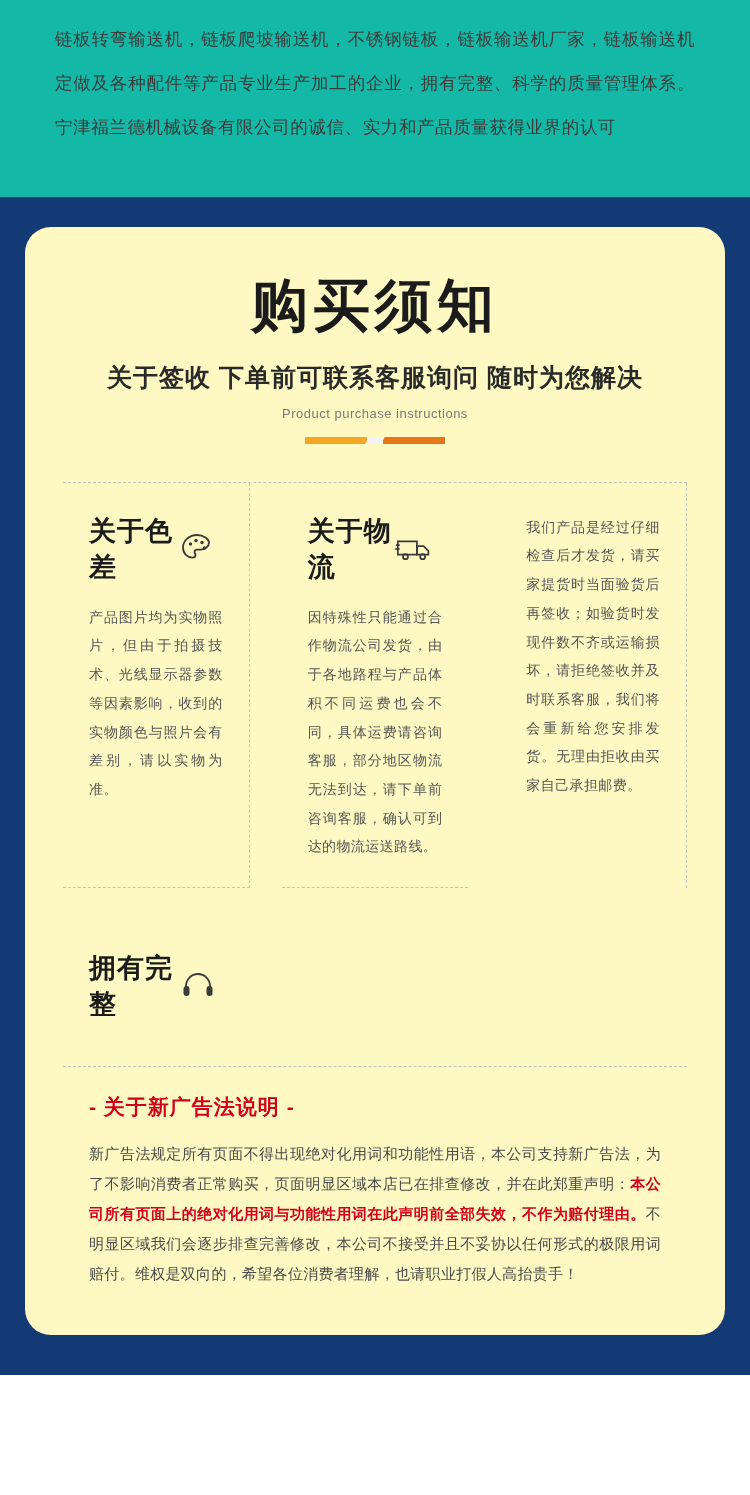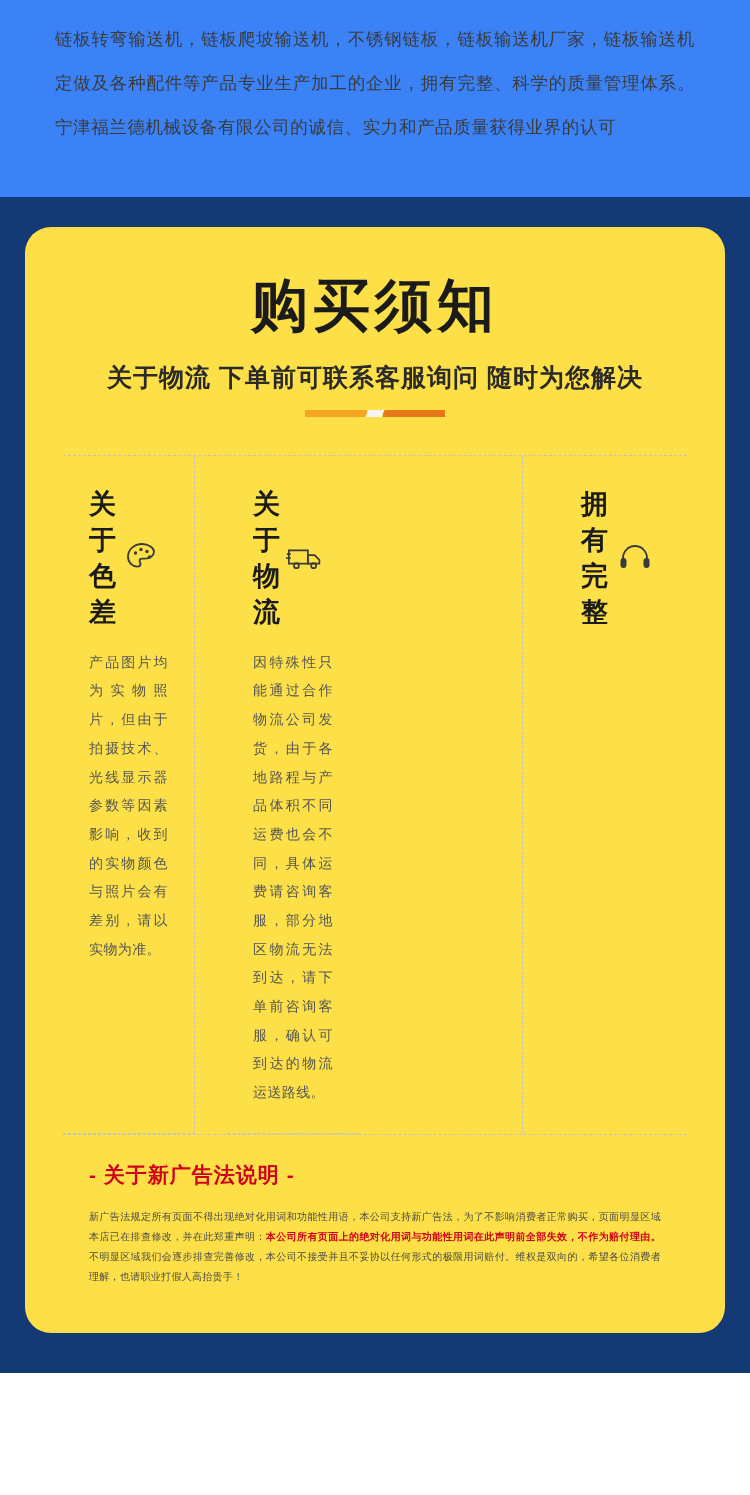--- a/index.html
+++ b/index.html
@@ -13,21 +13,21 @@
     color: #333;
   }
   .page {
     width: 750px;
     position: relative;
     overflow: hidden;
   }
 
   
   .intro {
-    background: #3b82f6;
+    background: #14b8a6;
     padding: 18px 55px 40px 55px;
     box-sizing: border-box;
   }
   .intro p {
     margin: 0 0 8px 0;
     font-size: 17.5px;
     line-height: 2.5;
     color: #3b3b3b;
     letter-spacing: 0.6px;
     text-align: justify;
@@ -36,21 +36,21 @@
     text-indent: 2.2em;
   }
 
   
   .navy {
     background: #133a75;
     padding: 30px 25px 40px 25px;
     box-sizing: border-box;
   }
   .card {
-    background: #fde047;
+    background: #fef9c3;
     border-radius: 26px;
     padding: 46px 0 36px 0;
     box-sizing: border-box;
   }
 
   
   .head-title {
     text-align: center;
     font-size: 57px;
     font-weight: bold;
@@ -91,21 +91,21 @@
     background: #f4f4f4;
     transform: skewX(-25deg);
   }
   .rule-r { background: #e8771a; }
 
   
   .grid {
     margin: 38px 38px 0 38px;
     border-top: 1px dashed #c2c2c2;
     display: grid;
-    grid-template-columns: 1fr 1fr 1fr 1fr;
+    grid-template-columns: 1fr 1fr 1fr;
     gap: 32px;
   }
   .cell {
     padding: 30px 26px 26px 26px;
     box-sizing: border-box;
     position: relative;
   }
   .cell.left {
     border-right: 1px dashed #c2c2c2;
   }
@@ -149,21 +149,21 @@
   }
   .legal-title {
     text-align: left;
     color: #d0021b;
     font-size: 21px;
     font-weight: bold;
     letter-spacing: 1px;
     margin-bottom: 18px;
   }
   .legal-body {
-    font-size: 10px;
+    font-size: 15px;
     line-height: 2.0;
     color: #4a4a4a;
     letter-spacing: 0.3px;
     text-align: justify;
   }
   .legal-body .hl {
     color: #d0021b;
     font-weight: bold;
   }
 </style>
@@ -173,21 +173,22 @@
 <div class="page">
 
   <section class="intro">
     <p>链板转弯输送机，链板爬坡输送机，不锈钢链板，链板输送机厂家，链板输送机定做及各种配件等产品专业生产加工的企业，拥有完整、科学的质量管理体系。宁津福兰德机械设备有限公司的诚信、实力和产品质量获得业界的认可</p>
   </section>
 
   <section class="navy">
     <div class="card">
 
       <h1 class="head-title">购买须知</h1>
-      <div class="head-sub">关于物流 下单前可联系客服询问 随时为您解决</div>
+      <div class="head-sub">关于签收 下单前可联系客服询问 随时为您解决</div>
+      <div class="head-en">Product purchase instructions</div>
 
       <div class="rule-wrap">
         <span class="rule-l"></span>
         <span class="rule-mid"></span>
         <span class="rule-r"></span>
       </div>
 
       <div class="grid">
 
         <div class="cell left top">
@@ -216,20 +217,21 @@
                 <circle cx="12" cy="28" r="2.6"></circle>
                 <circle cx="30" cy="28" r="2.6"></circle>
                 <path d="M6 16h-4M6 20h-5"></path>
               </svg>
             </div>
           </div>
           <div class="cell-body">因特殊性只能通过合作物流公司发货，由于各地路程与产品体积不同运费也会不同，具体运费请咨询客服，部分地区物流无法到达，请下单前咨询客服，确认可到达的物流运送路线。</div>
         </div>
 
         <div class="cell left">
+          <div class="cell-body">我们产品是经过仔细检查后才发货，请买家提货时当面验货后再签收；如验货时发现件数不齐或运输损坏，请拒绝签收并及时联系客服，我们将会重新给您安排发货。无理由拒收由买家自己承担邮费。</div>
         </div>
 
         <div class="cell">
           <div class="cell-head">
             <div class="cell-title">拥有完整</div>
             <div class="cell-icon">
               <svg width="40" height="40" viewBox="0 0 40 40" fill="none" stroke="#3a3a3a" stroke-width="1.8">
                 <path d="M8 24v-4a12 12 0 0124 0v4"></path>
                 <rect x="5.5" y="20" width="6" height="10" rx="3" fill="#3a3a3a" stroke="none"></rect>
                 <rect x="28.5" y="20" width="6" height="10" rx="3" fill="#3a3a3a" stroke="none"></rect>

